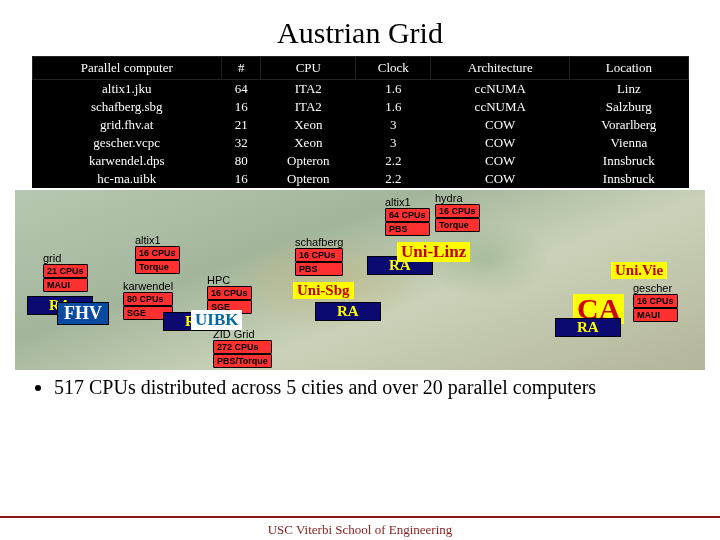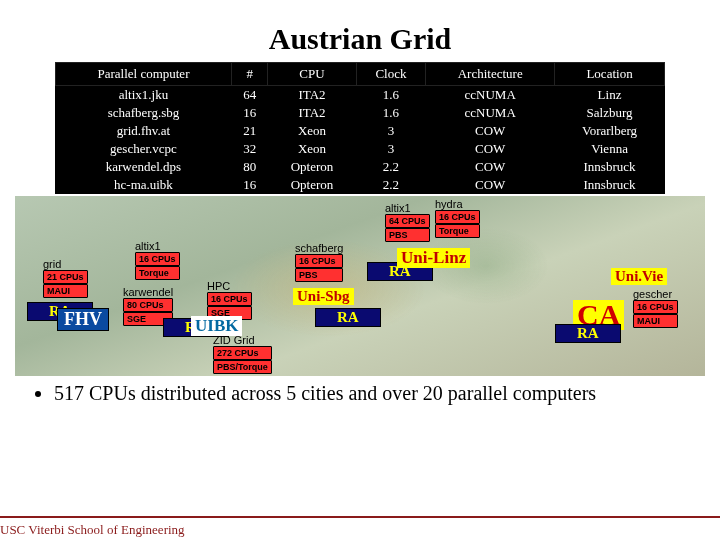--- a/index.html
+++ b/index.html
@@ -6,25 +6,25 @@
   body {
     width: 720px; height: 540px;
     font-family: "Times New Roman", serif;
     background: #fff;
     position: relative;
     overflow: hidden;
   }
   .title {
     text-align: center;
     font-size: 30px;
-    font-weight: 700;
-    padding: 22px 0 6px;
+    font-weight: 400;
+    padding: 16px 0 6px;
   }
   .tbl {
-    width: 610px;
+    width: 657px;
     margin: 0 auto;
     background: #000;
     color: #fff;
     font-size: 13px;
     border-collapse: collapse;
   }
   .tbl th { font-weight: 400; padding: 3px 4px; border: 1px solid #222; }
   .tbl td { padding: 1px 4px; text-align: center; border: none; }
   .map-area {
     position: relative;
@@ -109,21 +109,21 @@
   .bullets {
     width: 680px;
     margin: 6px auto 0;
     font-size: 20px;
     padding-left: 34px;
   }
   .bullets li { line-height: 1.15; }
   .footer {
     position: absolute;
     bottom: 2px; left: 0; right: 0;
-    text-align: left;
+    text-align: center;
     font-size: 13px;
     color: #8a1a1a;
   }
   .foot-rule {
     position: absolute;
     bottom: 22px; left: 0; right: 0;
     height: 2px;
     background: #8a1a1a;
   }
 </style>

